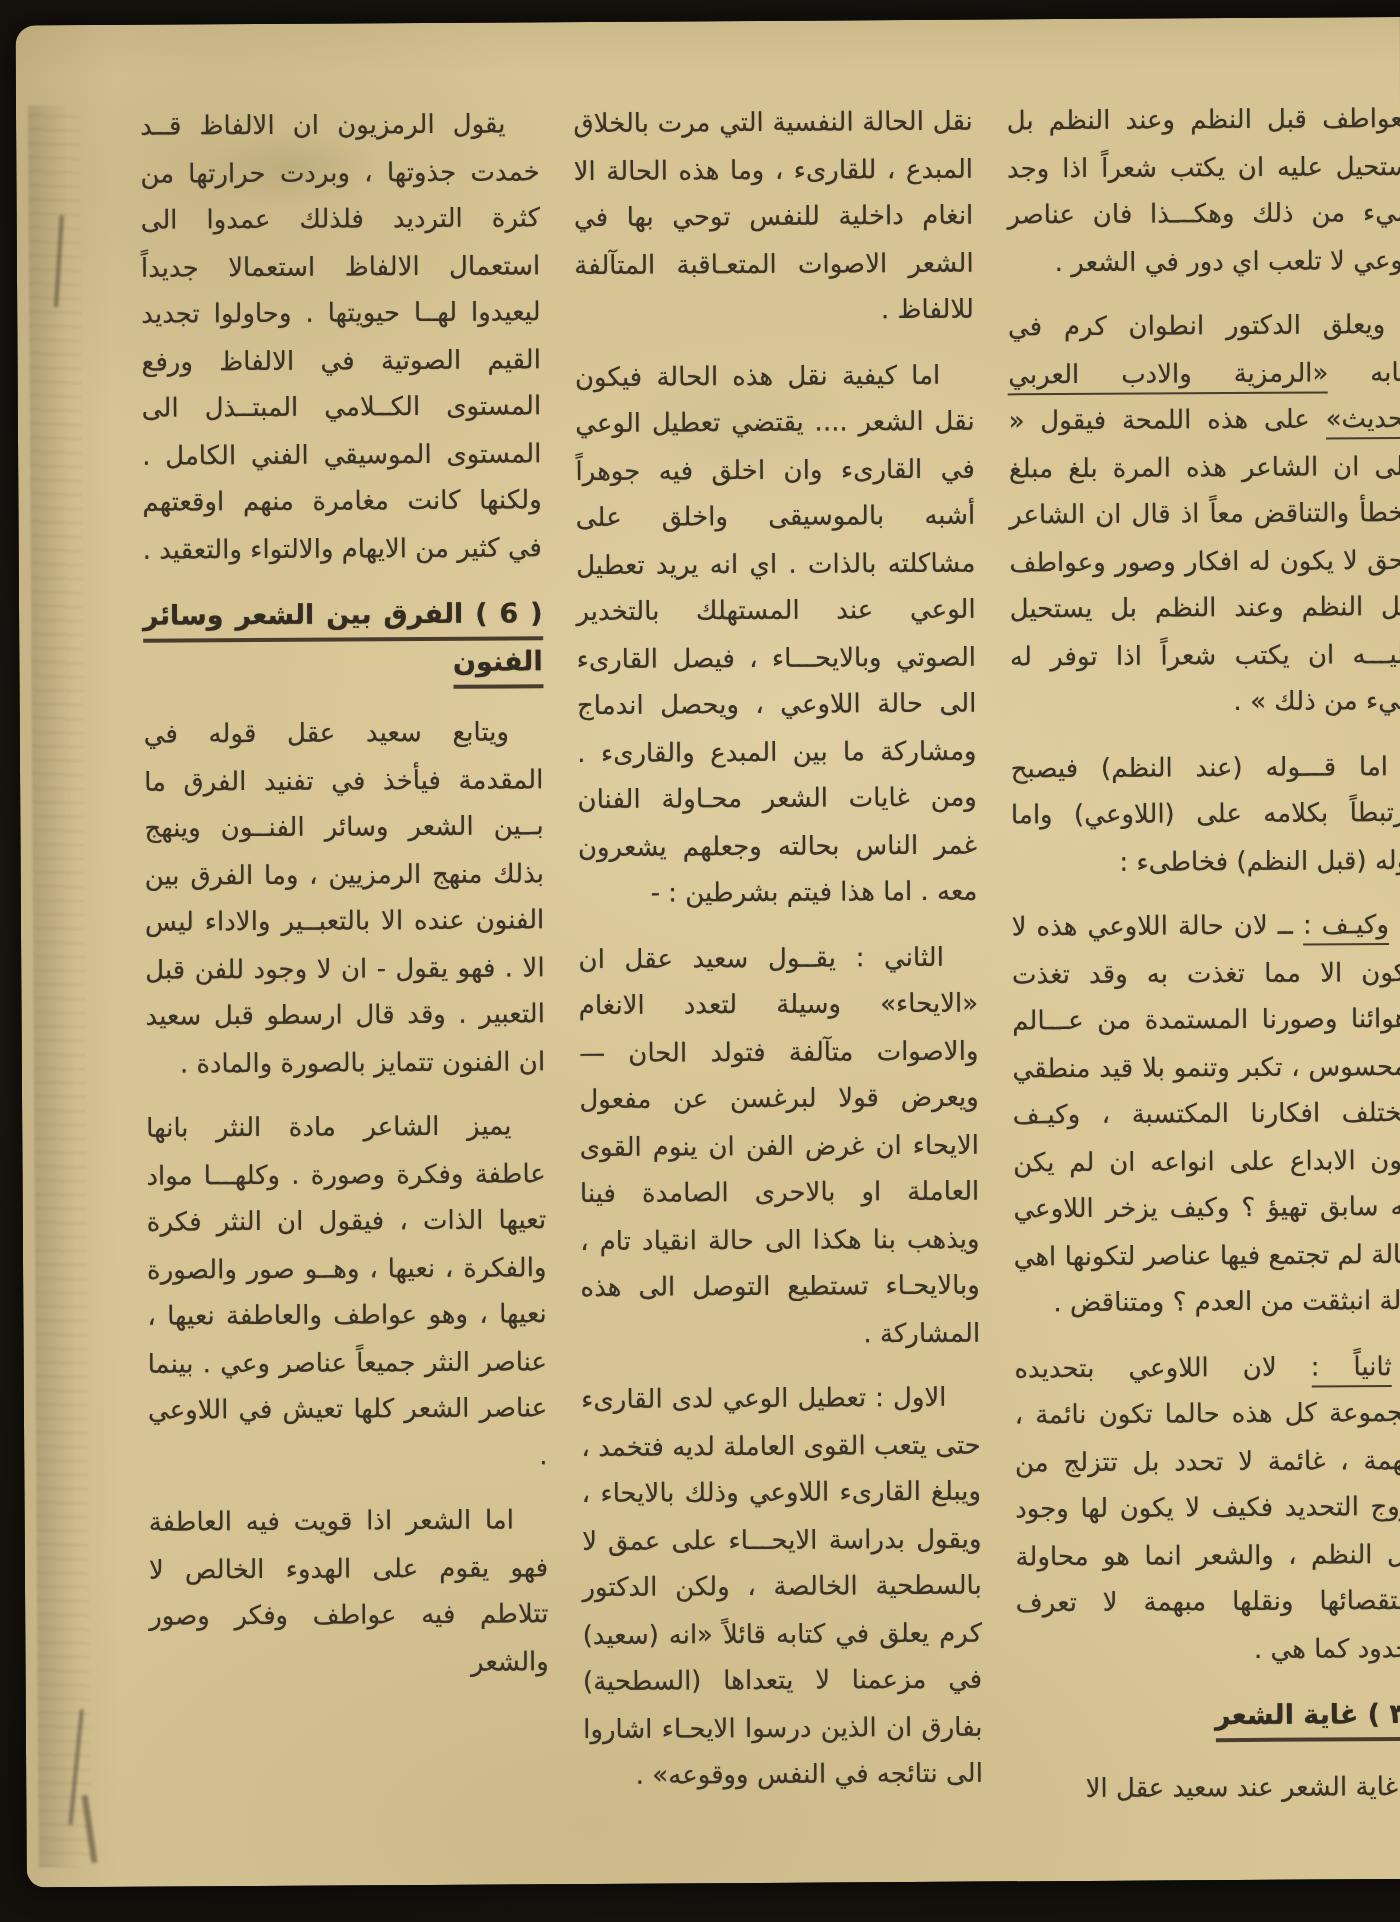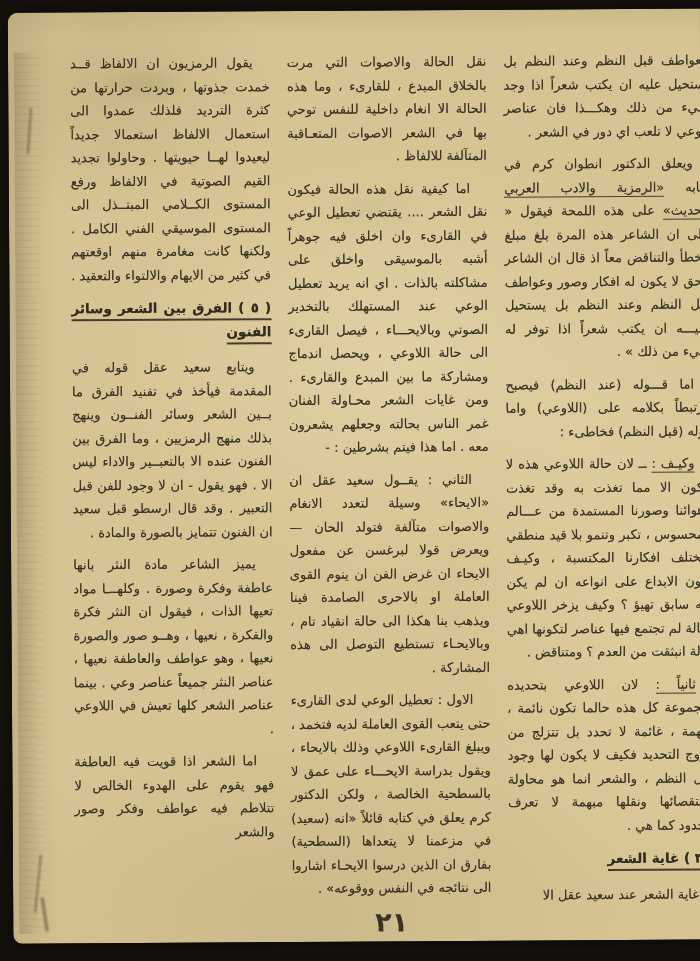--- a/index.html
+++ b/index.html
@@ -80,29 +80,28 @@
         <div class="para noindent"><span>العواطف قبل النظم وعند النظم بل يستحيل عليه ان يكتب شعراً اذا وجد شيء من ذلك وهكـــذا فان عناصر الوعي لا تلعب اي دور في الشعر .</span></div>
         <div class="para"><span>ويعلق الدكتور انطوان كرم في كتابه </span><span class="u">«الرمزية والادب العربي الحديث»</span><span> على هذه اللمحة فيقول « على ان الشاعر هذه المرة بلغ مبلغ الخطأ والتناقض معاً اذ قال ان الشاعر الحق لا يكون له افكار وصور وعواطف قبل النظم وعند النظم بل يستحيل عليـــه ان يكتب شعراً اذا توفر له شيء من ذلك » .</span></div>
         <div class="para"><span>اما قـــوله (عند النظم) فيصبح مرتبطاً بكلامه على (اللاوعي) واما قوله (قبل النظم) فخاطىء :</span></div>
         <div class="para"><span class="u">وكيـف :</span><span> ــ لان حالة اللاوعي هذه لا تتكون الا مما تغذت به وقد تغذت باهوائنا وصورنا المستمدة من عـــالم المحسوس ، تكبر وتنمو بلا قيد منطقي بمختلف افكارنا المكتسبة ، وكيـف يكون الابداع على انواعه ان لم يكن فيه سابق تهيؤ ؟ وكيف يزخر اللاوعي بحالة لم تجتمع فيها عناصر لتكونها اهي حالة انبثقت من العدم ؟ ومتناقض .</span></div>
         <div class="para"><span class="u">ثانياً :</span><span> لان اللاوعي بتحديده بمجموعة كل هذه حالما تكون نائمة ، مبهمة ، غائمة لا تحدد بل تتزلج من فروج التحديد فكيف لا يكون لها وجود قبل النظم ، والشعر انما هو محاولة استقصائها ونقلها مبهمة لا تعرف الحدود كما هي .</span></div>
         <div class="heading"><span>( ٣ ) غاية الشعر</span></div>
         <div class="para noindent"><span>ما غاية الشعر عند سعيد عقل الا</span></div>
       </div>
     <div class="col">
 
-    <div class="para noindent"><span>نقل الحالة والاصوات التي مرت بالخلاق المبدع ، للقارىء ، وما هذه الحالة الا انغام داخلية للنفس توحي بها في الشعر الاصوات المتعـاقبة المتآلفة للالفاظ .</span></div>
+    <div class="para noindent"><span>نقل الحالة النفسية التي مرت بالخلاق المبدع ، للقارىء ، وما هذه الحالة الا انغام داخلية للنفس توحي بها في الشعر الاصوات المتعـاقبة المتآلفة للالفاظ .</span></div>
         <div class="para"><span>اما كيفية نقل هذه الحالة فيكون نقل الشعر .... يقتضي تعطيل الوعي في القارىء وان اخلق فيه جوهراً أشبه بالموسيقى واخلق على مشاكلته بالذات . اي انه يريد تعطيل الوعي عند المستهلك بالتخدير الصوتي وبالايحـــاء ، فيصل القارىء الى حالة اللاوعي ، ويحصل اندماج ومشاركة ما بين المبدع والقارىء . ومن غايات الشعر محـاولة الفنان غمر الناس بحالته وجعلهم يشعرون معه . اما هذا فيتم بشرطين : -</span></div>
         <div class="para"><span>الثاني : يقــول سعيد عقل ان «الايحاء» وسيلة لتعدد الانغام والاصوات متآلفة فتولد الحان — ويعرض قولا لبرغسن عن مفعول الايحاء ان غرض الفن ان ينوم القوى العاملة او بالاحرى الصامدة فينا ويذهب بنا هكذا الى حالة انقياد تام ، وبالايحـاء تستطيع التوصل الى هذه المشاركة .</span></div>
         <div class="para"><span>الاول : تعطيل الوعي لدى القارىء حتى يتعب القوى العاملة لديه فتخمد ، ويبلغ القارىء اللاوعي وذلك بالايحاء ، ويقول بدراسة الايحـــاء على عمق لا بالسطحية الخالصة ، ولكن الدكتور كرم يعلق في كتابه قائلاً «انه (سعيد) في مزعمنا لا يتعداها (السطحية) بفارق ان الذين درسوا الايحـاء اشاروا الى نتائجه في النفس ووقوعه» .</span></div>
-        <div class="page-number">٢١</div>
       </div>
     <div class="col">
         <div class="para"><span>يقول الرمزيون ان الالفاظ قــد خمدت جذوتها ، وبردت حرارتها من كثرة الترديد فلذلك عمدوا الى استعمال الالفاظ استعمالا جديداً ليعيدوا لهــا حيويتها . وحاولوا تجديد القيم الصوتية في الالفاظ ورفع المستوى الكــلامي المبتــذل الى المستوى الموسيقي الفني الكامل . ولكنها كانت مغامرة منهم اوقعتهم في كثير من الايهام والالتواء والتعقيد .</span></div>
-        <div class="heading"><span>( ٥ ) الفرق بين الشعر وسائر الفنون</span></div>
+        <div class="heading"><span>( 6 ) الفرق بين الشعر وسائر الفنون</span></div>
         <div class="para"><span>ويتابع سعيد عقل قوله في المقدمة فيأخذ في تفنيد الفرق ما بــين الشعر وسائر الفنــون وينهج بذلك منهج الرمزيين ، وما الفرق بين الفنون عنده الا بالتعبــير والاداء ليس الا . فهو يقول - ان لا وجود للفن قبل التعبير . وقد قال ارسطو قبل سعيد ان الفنون تتمايز بالصورة والمادة .</span></div>
         <div class="para"><span>يميز الشاعر مادة النثر بانها عاطفة وفكرة وصورة . وكلهـــا مواد تعيها الذات ، فيقول ان النثر فكرة والفكرة ، نعيها ، وهــو صور والصورة نعيها ، وهو عواطف والعاطفة نعيها ، عناصر النثر جميعاً عناصر وعي . بينما عناصر الشعر كلها تعيش في اللاوعي .</span></div>
         <div class="para"><span>اما الشعر اذا قويت فيه العاطفة فهو يقوم على الهدوء الخالص لا تتلاطم فيه عواطف وفكر وصور والشعر</span></div>
       </div>
   </div>
 
   <div class="right-edge"></div>
 </div>
 
 </body></html>

